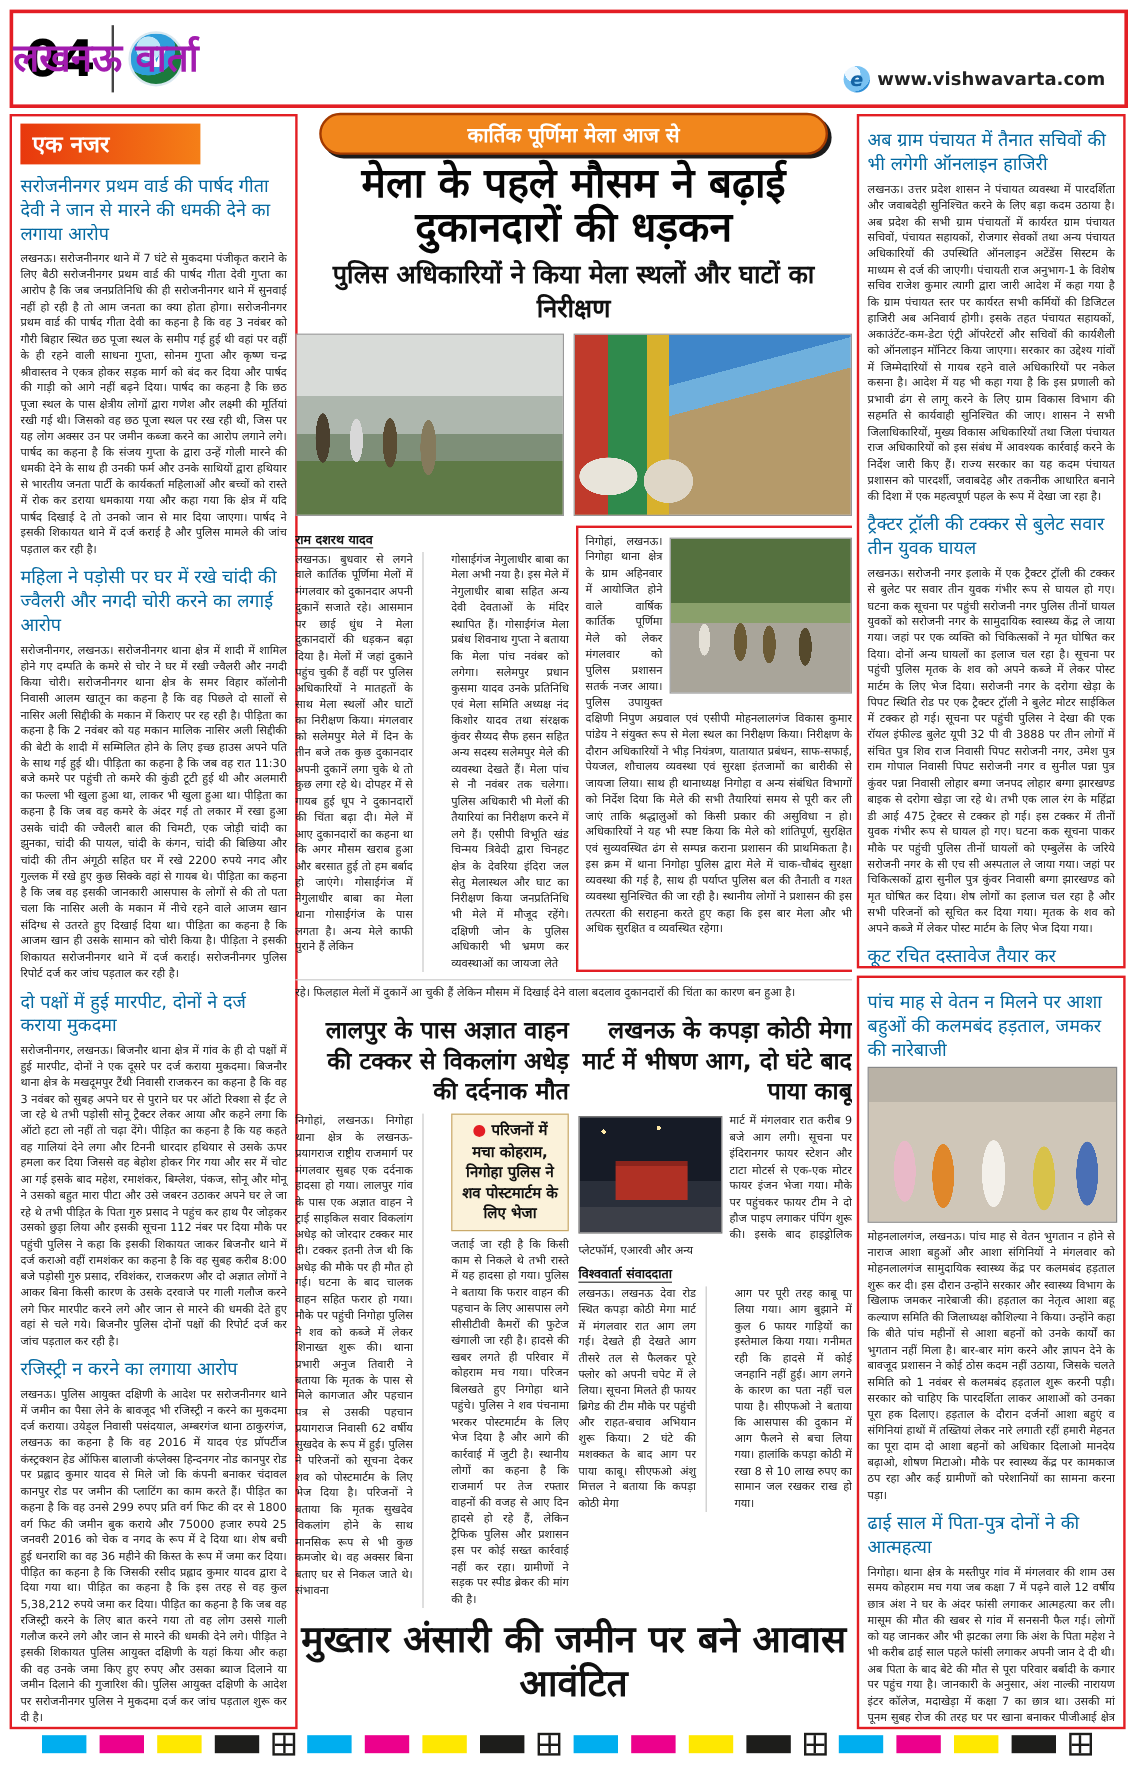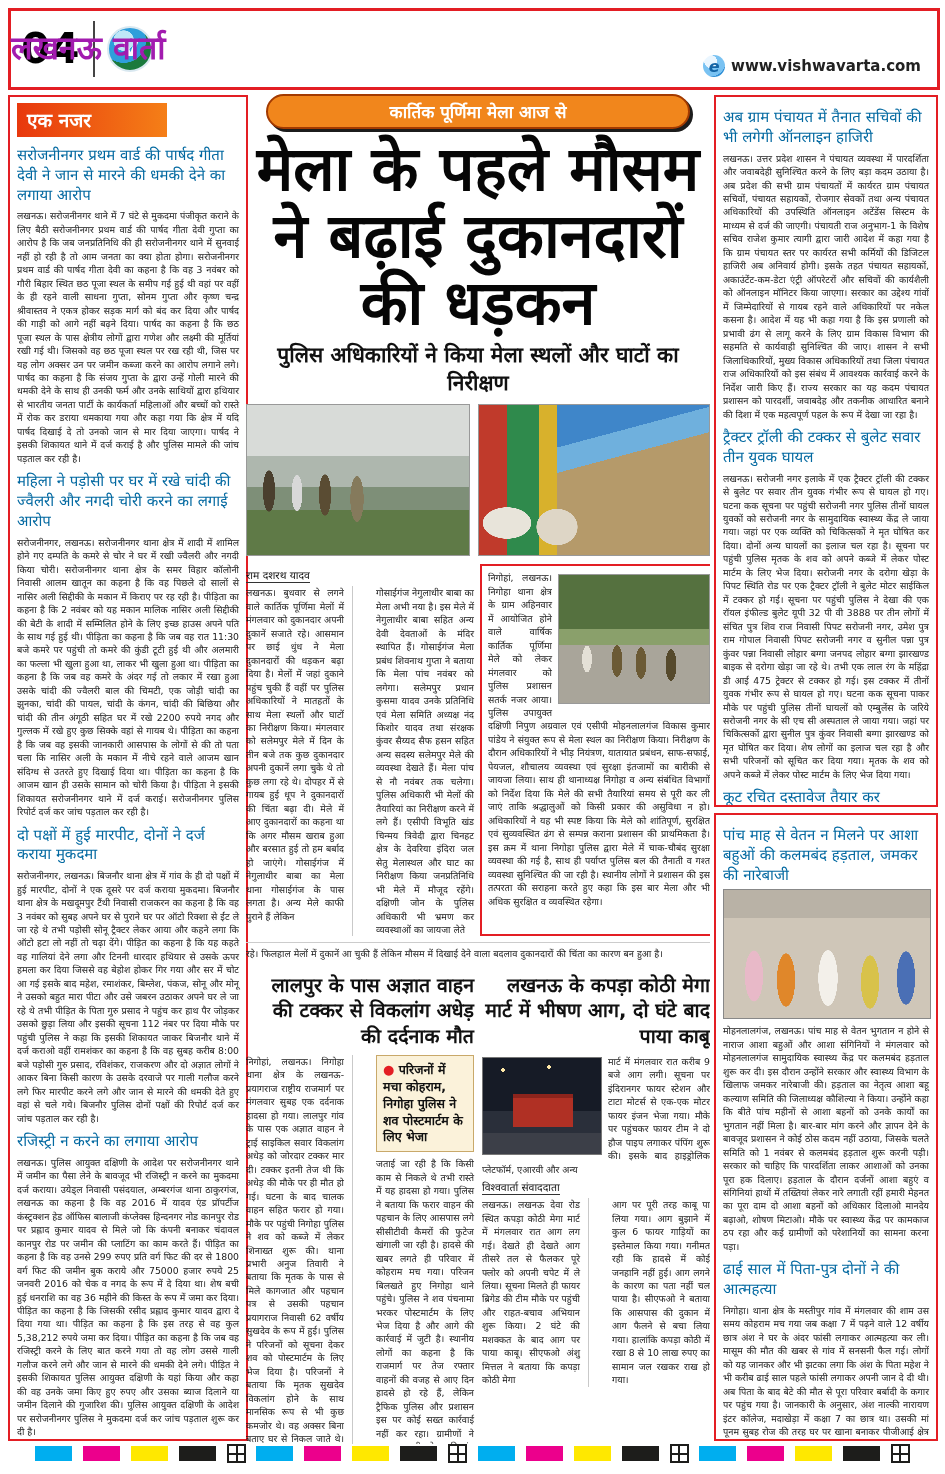--- a/index.html
+++ b/index.html
@@ -18,34 +18,34 @@
   .mastdate{font-size:10px;font-weight:bold;color:#333;margin-top:3px;}
   .secttitle{position:absolute;left:0;right:0;text-align:left;font-size:32px;font-weight:bold;color:#a21caf;top:14px;}
   .website{position:absolute;right:16px;bottom:10px;display:flex;align-items:center;gap:6px;
            font-size:15px;font-weight:bold;color:#222;}
   .eicon{display:inline-flex;align-items:center;justify-content:center;width:22px;height:22px;border-radius:50%;
          background:radial-gradient(circle at 35% 30%,#eaf6ff 0 30%,#79c2f2 31% 70%,#2f8fd6 71% 100%);
          color:#1464a5;font-weight:bold;font-style:italic;font-size:16px;}
   
   .h-side{font-size:15px;font-weight:normal;line-height:1.32;color:#0369a1;margin:7px 0 4px;}
   .body{font-size:9.3px;line-height:1.45;text-align:justify;color:#1b1b1b;}
-  .by{font-weight:normal;font-size:10.5px;border-bottom:1px solid #333;display:inline-block;margin-bottom:3px;}
+  .by{font-weight:bold;font-size:10.5px;border-bottom:1px solid #333;display:inline-block;margin-bottom:3px;}
   .cols2{display:flex;}
   .cols2 .c{flex:1;min-width:0;}
   .cols2 .c + .c{border-left:1px solid #c9c9c9;padding-left:23px;margin-left:8px;}
   
   .colL{position:absolute;left:8px;top:95px;width:240px;height:1346px;border:2px solid #e31e24;
         padding:0 7px;box-sizing:border-box;overflow:hidden;background:#fff;}
   .eknazar{margin:6px 0 2px;background:linear-gradient(90deg,#e8380d,#f57f17);color:#fff;
            font-size:19px;font-weight:bold;padding:4px 10px;display:inline-block;min-width:130px;}
   
   .colM{position:absolute;left:246px;top:92px;width:464px;height:1352px;overflow:hidden;}
   .kicker{margin:2px auto 4px;width:420px;background:#f1861c;border:2px solid #a33a00;border-radius:18px;
           box-shadow:3px 3px 0 #1c1c1c;color:#fff;font-size:17px;font-weight:bold;text-align:center;padding:4px 0;}
-  .h-big{font-size:61px;font-weight:bold;text-align:center;line-height:1.1;color:#060606;margin:6px 0 4px;}
+  .h-big{font-size:34px;font-weight:bold;text-align:center;line-height:1.1;color:#060606;margin:6px 0 4px;}
   .h-sub{font-size:21px;font-weight:bold;text-align:center;color:#111;margin:2px 0 8px;}
   .photorow{display:flex;gap:8px;}
   .ph{position:relative;overflow:hidden;border:1px solid #999;}
   .ph1{width:224px;height:150px;
       background:linear-gradient(180deg,#d8dbd8 0 34%,#aeb7ae 34% 55%,#7e8f78 55% 70%,#5f7a47 70% 100%);}
   .ph1:before{content:"";position:absolute;left:6px;top:46px;width:120px;height:90px;
       background:radial-gradient(ellipse 10px 34px at 16px 40px,#4a3f2e 0 60%,transparent 61%),
                  radial-gradient(ellipse 9px 30px at 44px 42px,#d8d8d8 0 60%,transparent 61%),
                  radial-gradient(ellipse 10px 34px at 72px 44px,#5a4c33 0 60%,transparent 61%),
                  radial-gradient(ellipse 11px 38px at 104px 48px,#857a5c 0 60%,transparent 61%);}
@@ -64,21 +64,21 @@
   .ph3:before{content:"";display:block;width:100%;height:100%;
       background:radial-gradient(ellipse 9px 26px at 58px 86px,#6b5a35 0 60%,transparent 61%),
                  radial-gradient(ellipse 9px 26px at 82px 88px,#6b5a35 0 60%,transparent 61%),
                  radial-gradient(ellipse 9px 26px at 112px 90px,#55492c 0 60%,transparent 61%),
                  radial-gradient(ellipse 8px 22px at 28px 84px,#e4e0d6 0 60%,transparent 61%);}
   .tail{margin-top:6px;border-top:1px solid #ccc;padding-top:4px;}
   .midrow{display:flex;gap:8px;margin-top:10px;}
   .midrow>div{flex:1;min-width:0;}
   .h-mid{font-size:19.5px;font-weight:bold;text-align:right;line-height:1.3;margin:2px 0 6px;}
   .hl{background:#fbf2da;border:1px solid #c9a96a;padding:5px 6px;font-weight:bold;font-size:12.5px;
-      line-height:1.35;margin-bottom:5px;}
+      line-height:1.35;text-align:center;margin-bottom:5px;}
   .dot{color:#e31e24;font-size:13px;}
   .ph4{width:118px;height:96px;float:left;margin:2px 6px 2px 0;border:1px solid #777;
       background:linear-gradient(180deg,#161b26 0 55%,#2a2f3a 55% 78%,#3c3f48 78% 100%);}
   .ph4:before{content:"";display:block;width:100%;height:100%;
       background:radial-gradient(circle 3px at 20px 12px,#ffe9a8 0 60%,transparent 61%),
                  radial-gradient(circle 3px at 66px 9px,#ffe9a8 0 60%,transparent 61%),
                  linear-gradient(0deg,transparent 0 28%,#b03024 28% 58%,#8c241c 58% 62%,transparent 62%) 30px 0/60px 100% no-repeat;}
   .housing{margin-top:10px;}
   .h-housing{font-size:31px;font-weight:bold;text-align:center;line-height:1.15;margin:4px 0 2px;}
   

